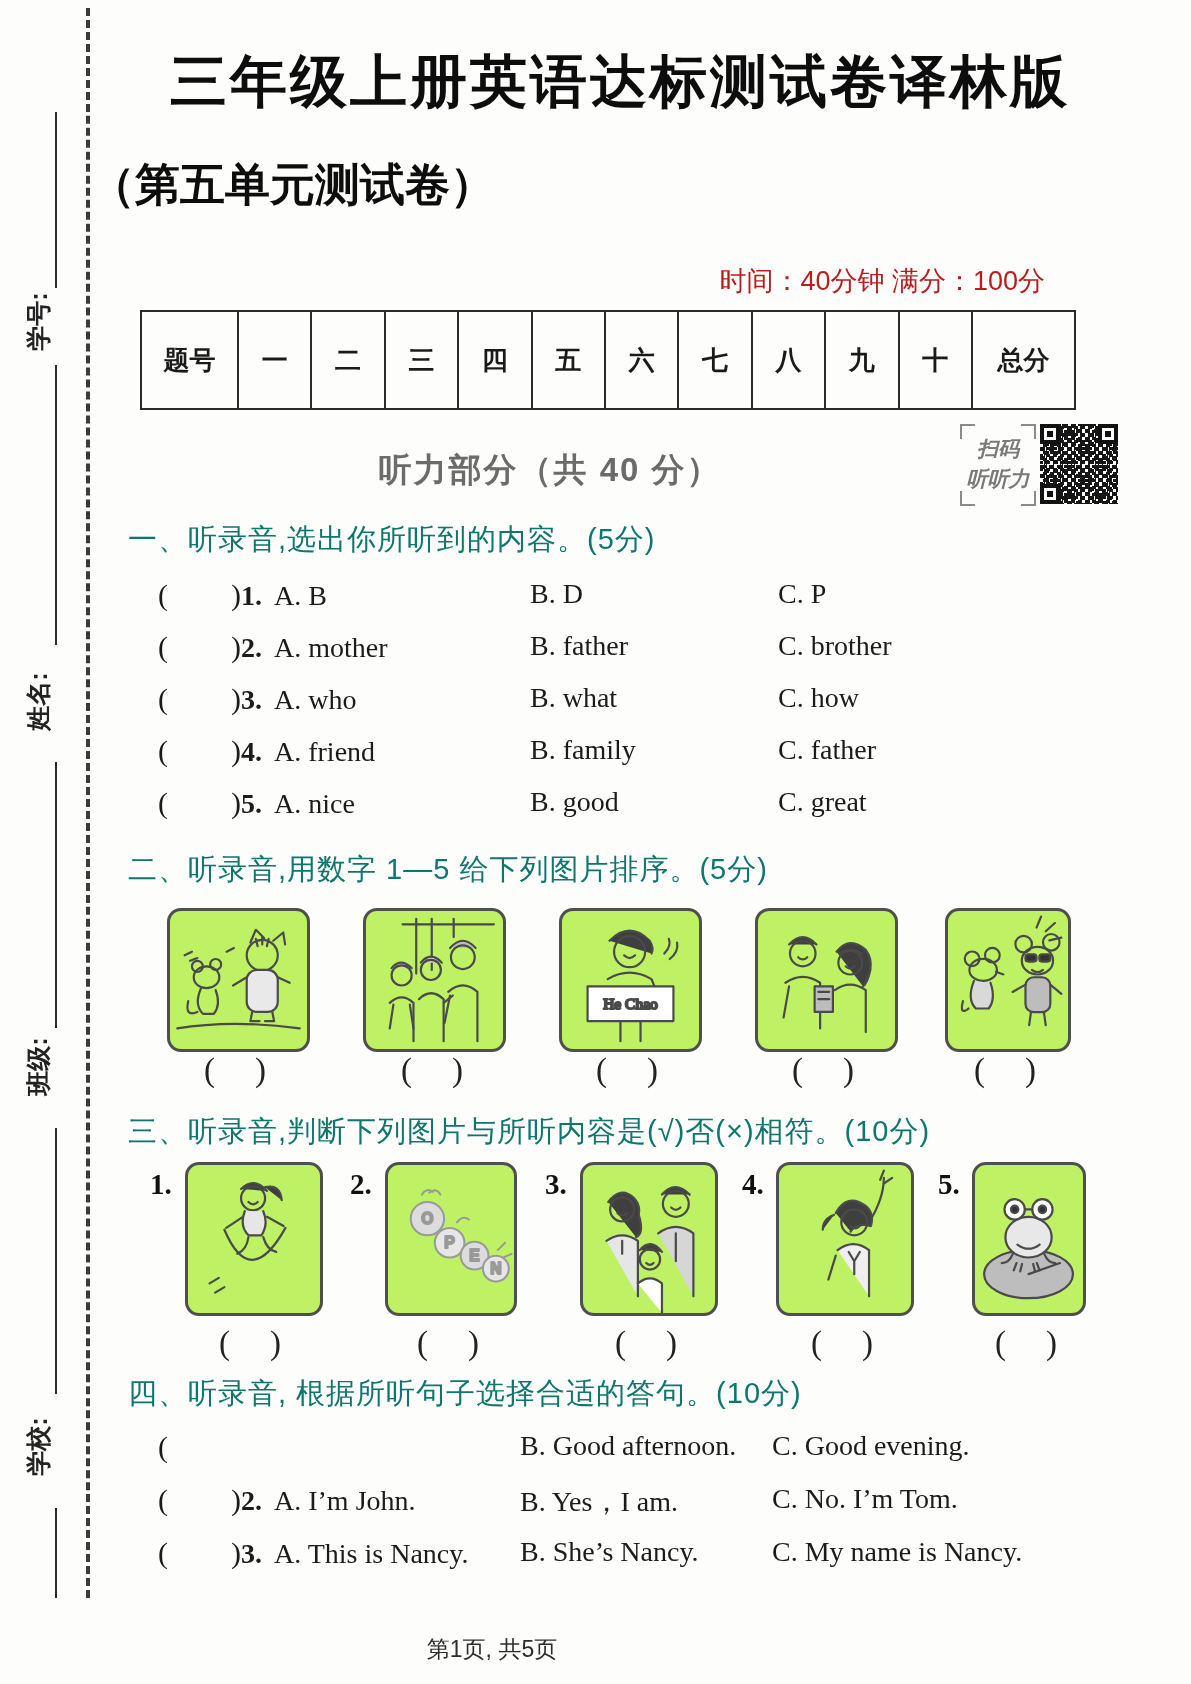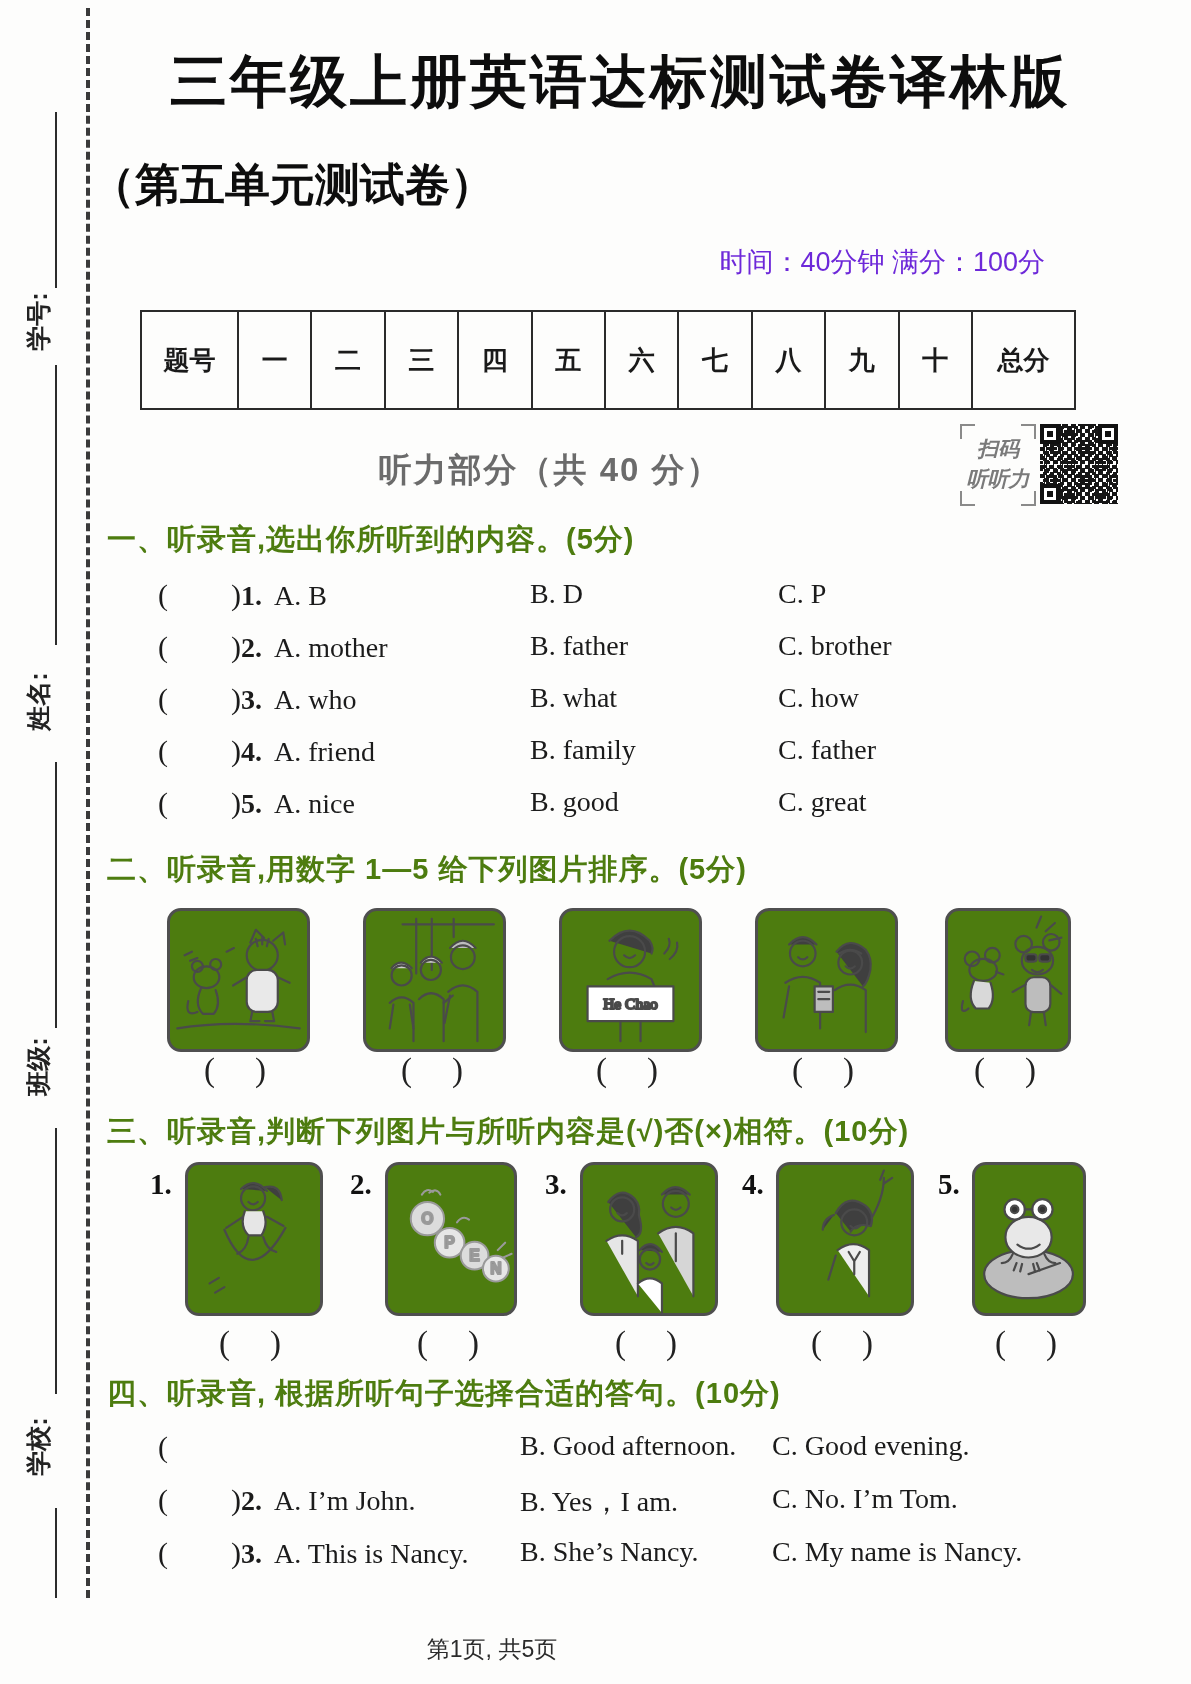--- a/index.html
+++ b/index.html
@@ -29,22 +29,22 @@
   
   .title{
     position:absolute;left:90px;top:44px;width:1060px;
     text-align:center;font-size:57px;font-weight:bold;letter-spacing:3px;color:#0d0d0d;
   }
   .subtitle{
     position:absolute;left:90px;top:155px;width:1060px;
     font-size:45px;font-weight:bold;color:#0d0d0d;
   }
   .meta{
-    position:absolute;top:244px;right:146px;
-    font-size:27px;font-weight:500;color:#6d28d9;
+    position:absolute;top:263px;right:146px;
+    font-size:27px;font-weight:500;color:#b91c1c;
   }
 
   
   table.score{
     position:absolute;left:140px;top:310px;width:936px;height:100px;
     border-collapse:collapse;table-layout:fixed;
   }
   table.score td{
     border:2px solid #2a2a2a;text-align:center;vertical-align:middle;
     font-size:26px;font-weight:600;color:#1a1a1a;height:50px;padding:0;
@@ -74,41 +74,41 @@
       repeating-conic-gradient(#161616 0% 25%, rgba(255,255,255,0) 0% 50%);
     background-size:9px 9px,7px 7px;
     background-position:0 0,3px 2px;
   }
   .finder{position:absolute;width:20px;height:20px;border:4px solid #111;background:#fff;box-sizing:border-box;}
   .finder::after{content:"";position:absolute;inset:3px;background:#111;}
   .f-tl{top:0;left:0;} .f-tr{top:0;right:0;} .f-bl{bottom:0;left:0;}
 
   
   .sec-title{
-    position:absolute;left:107px;
-    font-size:29px;font-weight:bold;color:#4d7c0f;letter-spacing:1px;
+    position:absolute;left:128px;
+    font-size:29px;font-weight:normal;color:#0f766e;letter-spacing:1px;
   }
 
   
   .qline{position:absolute;left:0;width:1191px;height:42px;
     font-family:"Liberation Serif",serif;font-size:28px;color:#1b1b1b;}
   .qline .pop{position:absolute;left:158px;font-size:30px;}
   .qline .mainopt{position:absolute;left:231px;white-space:nowrap;}
   .qline .pcl{font-size:30px;}
   .qline b{font-weight:bold;}
   .qline .opt{margin-left:12px;}
   .qline .optB{position:absolute;left:530px;white-space:nowrap;text-align:right;}
   .qline .optC{position:absolute;left:778px;white-space:nowrap;}
   .s4 .optB{left:520px;}
   .s4 .optC{left:772px;}
 
   
   .imgbox{
     position:absolute;border:3px solid #4f4f4f;border-radius:14px;
-    background:#4d7c0f;overflow:hidden;
+    background:#bef264;overflow:hidden;
   }
   .imgbox svg{display:block;width:100%;height:100%;}
   .imgparen{
     position:absolute;width:140px;text-align:center;
     font-family:"Liberation Serif",serif;font-size:33px;color:#222;
   }
   .imgparen .gap{display:inline-block;width:40px;}
   .snum{
     position:absolute;font-family:"Liberation Serif",serif;
     font-size:29px;font-weight:bold;color:#111;

